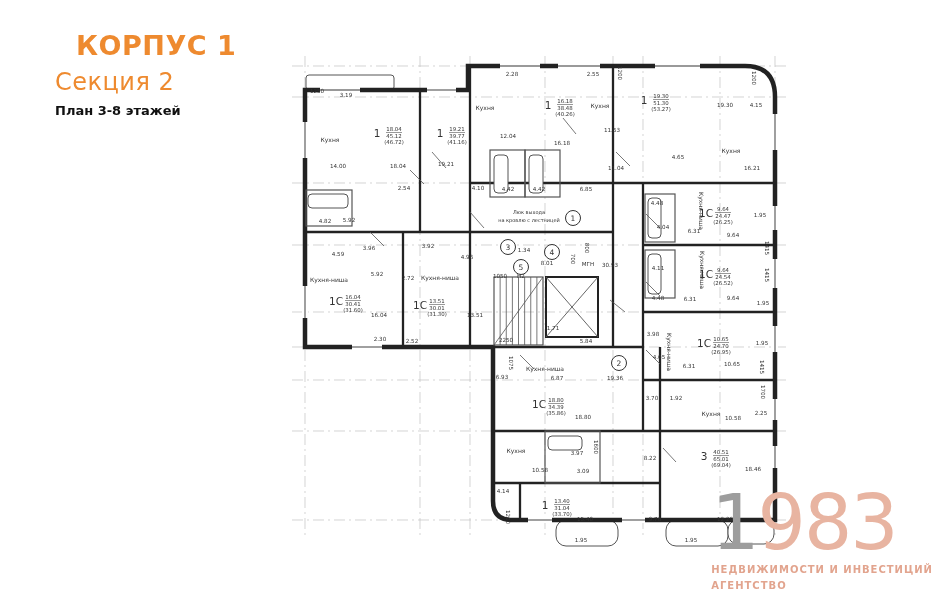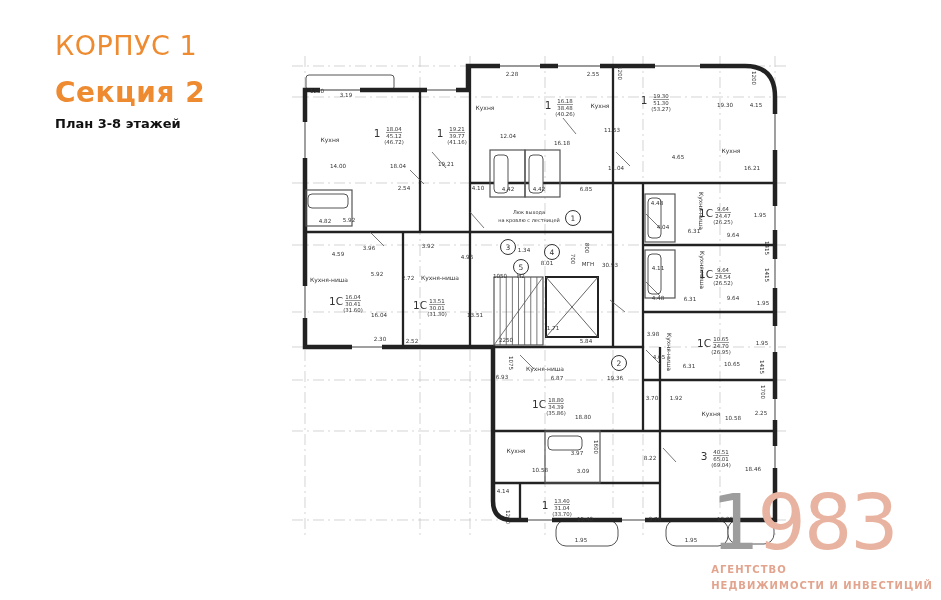--- a/index.html
+++ b/index.html
@@ -1,20 +1,20 @@
 <!DOCTYPE html>
 <html><head>
 <meta charset="utf-8">
 <style>
   html,body{margin:0;padding:0;background:#fff;}
   .stage{position:relative;width:941px;height:600px;background:#fff;overflow:hidden;
          font-family:"DejaVu Sans","Liberation Sans",sans-serif;}
   .titleblock{position:absolute;left:55px;top:30px;line-height:1.2;}
-  .title-main{font-size:27px;font-weight:normal;letter-spacing:.5px;}
-  .title-sub{font-size:28px;font-weight:bold;margin-top:14px;letter-spacing:.5px;}
+  .title-main{font-size:27px;font-weight:bold;letter-spacing:.5px;margin-left:21px;}
+  .title-sub{font-size:24px;font-weight:normal;margin-top:6px;letter-spacing:.5px;}
   .title-plan{font-size:13px;font-weight:bold;color:#111;margin-top:6px;}
   svg.plan{position:absolute;left:0;top:0;width:941px;height:600px;}
   .logo{position:absolute;right:8px;bottom:8px;text-align:left;line-height:1;}
   .logo .digits{font-size:76px;font-weight:400;letter-spacing:-2px;}
   .logo .sub{font-size:10px;font-weight:bold;letter-spacing:1px;margin-top:3px;line-height:1.25;}
 </style>
 </head>
 <body>
 
 <div class="stage">
@@ -301,17 +301,17 @@
       <text x="562" y="516" font-size="5.4" fill="#333333" text-anchor="middle" font-family="DejaVu Sans, sans-serif">(33.70)</text>
       <text x="704" y="460" font-size="10.5" fill="#333333" text-anchor="middle" font-family="DejaVu Sans, sans-serif">3</text>
       <text x="721" y="454" font-size="5.4" fill="#333333" text-anchor="middle" font-family="DejaVu Sans, sans-serif">40.51</text>
       <line x1="713" y1="455.5" x2="729" y2="455.5" stroke="#333333" stroke-width="0.5"></line>
       <text x="721" y="460.5" font-size="5.4" fill="#333333" text-anchor="middle" font-family="DejaVu Sans, sans-serif">65.01</text>
       <text x="721" y="467" font-size="5.4" fill="#333333" text-anchor="middle" font-family="DejaVu Sans, sans-serif">(69.04)</text>
     </svg>
 
   <div class="logo">
     <div class="digits"><span id="logo-one" style="color: rgb(157, 157, 157);">1</span><span id="logo-rest" style="color: rgb(232, 180, 161);">983</span></div>
+    <div class="sub" style="color: rgb(226, 164, 142);">НЕДВИЖИМОСТИ И ИНВЕСТИЦИЙ</div>
     <div class="sub" style="color: rgb(226, 164, 142);">АГЕНТСТВО</div>
-    <div class="sub" style="color: rgb(226, 164, 142);">НЕДВИЖИМОСТИ И ИНВЕСТИЦИЙ</div>
   </div>
 
 </div>
 
 </body></html>

